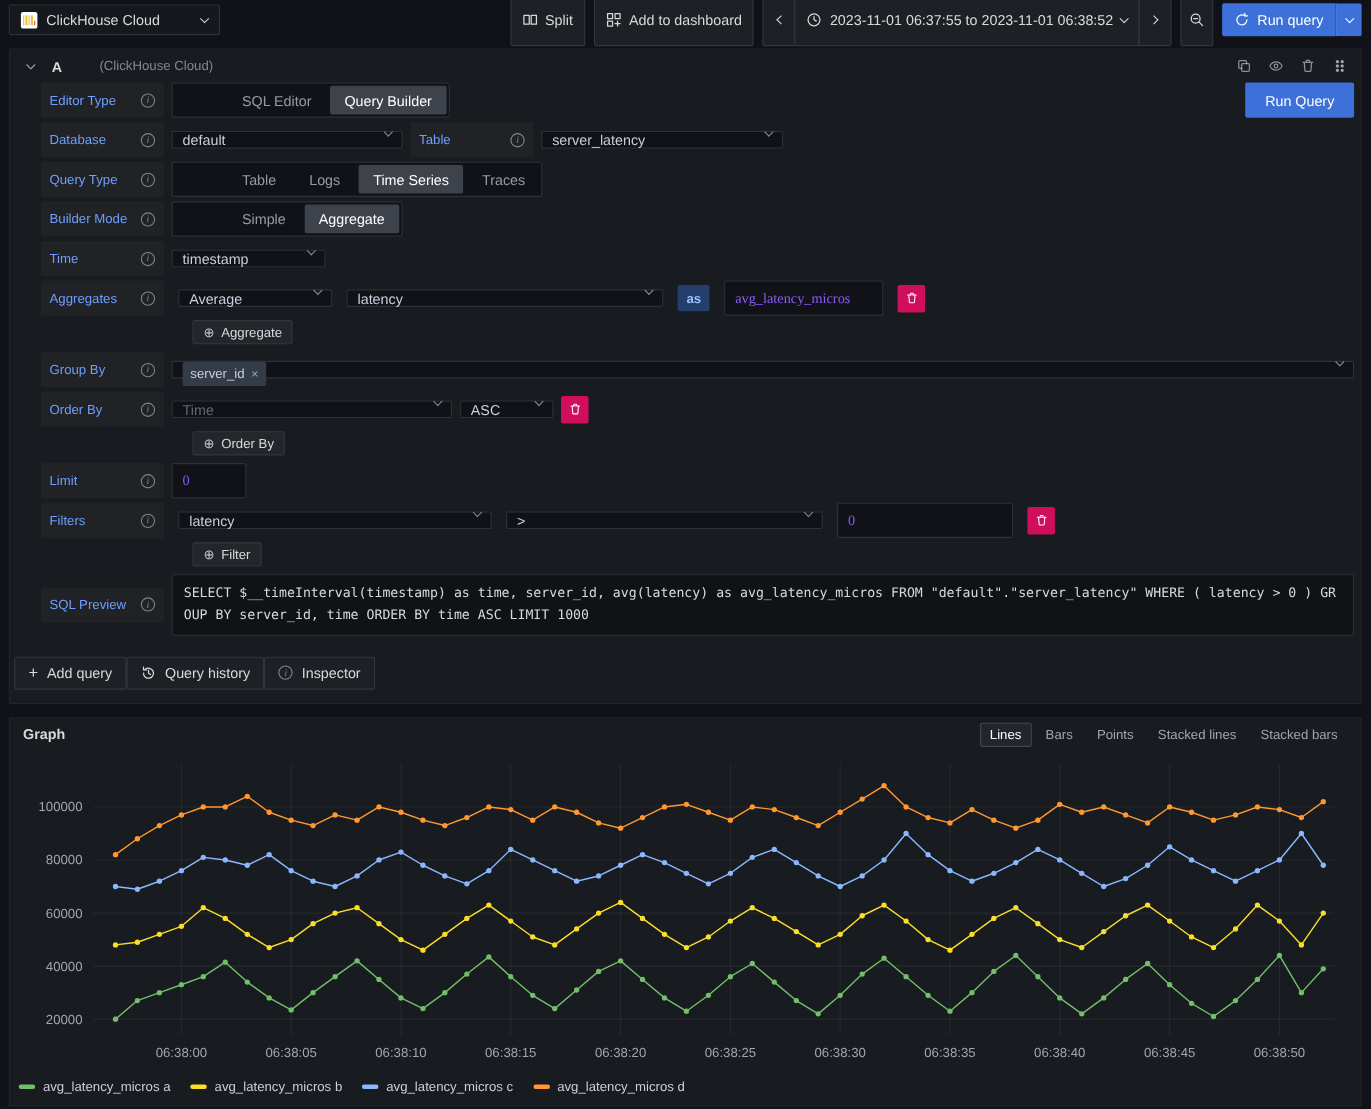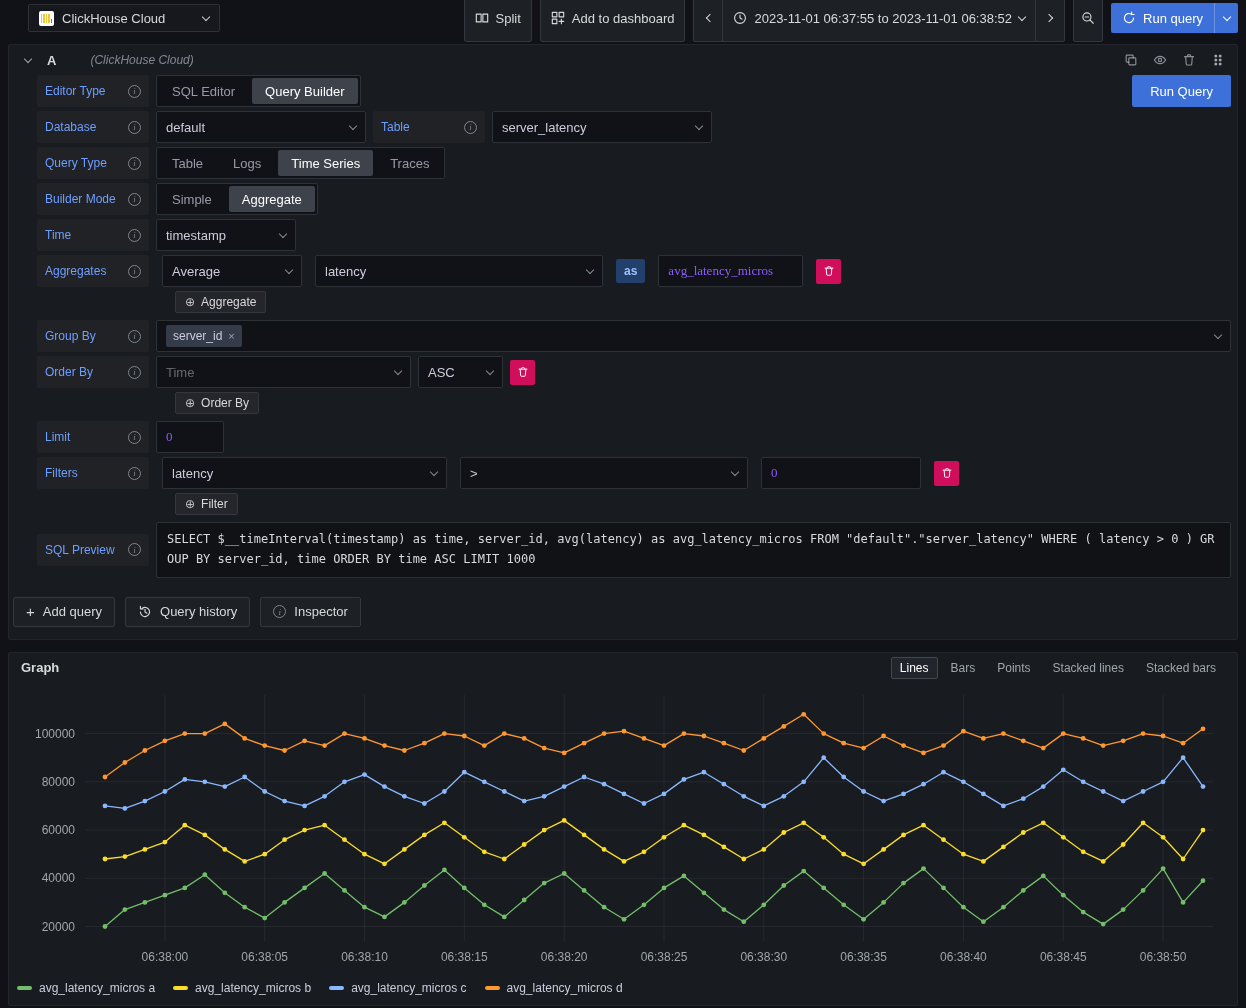--- a/index.html
+++ b/index.html
@@ -4,21 +4,21 @@
 <style>
   * { box-sizing: border-box; }
   html,body { margin:0; padding:0; }
   body {
     width:1246px; height:1008px; overflow:hidden;
     background:#111217; color:#ccccdc;
     font-family:"Liberation Sans","DejaVu Sans",sans-serif; font-size:13px;
   }
   
   .topbar{height:36px;display:flex;align-items:center;justify-content:space-between;padding:0 8px;background:#111217;}
-  .ds-picker{display:flex;align-items:center;gap:8px;height:28px;padding:0 10px;background:#16181d;border:1px solid #2c3235;border-radius:2px;min-width:192px;cursor:pointer;margin-left:20px;}
+  .ds-picker{display:flex;align-items:center;gap:8px;height:28px;padding:0 10px;background:#16181d;border:1px solid #2c3235;border-radius:2px;min-width:192px;cursor:pointer;}
   .ch-logo{width:15px;height:15px;background:#ffffff;border-radius:2px;display:flex;align-items:center;justify-content:center;gap:1px;flex:none;}
   .ch-bar{width:1.5px;height:9px;background:#f3c53a;}
   .ch-bar.red{height:4px;background:#e0455f;align-self:flex-end;margin-bottom:3px;}
   .ds-label{color:#d8d9da;font-weight:500;flex:1;}
   .tb-right{display:flex;align-items:center;gap:8px;}
   .tbtn{display:flex;align-items:center;gap:7px;height:48px;padding:0 10px;background:#1d2025;border:1px solid #34373e;border-radius:2px;color:#d8d9da;font-size:13px;font-weight:500;cursor:pointer;font-family:inherit;}
   .time-group{display:flex;}
   .time-group .tbtn{border-radius:0;margin-left:-1px;}
   .time-group .tbtn:first-child{border-radius:2px 0 0 2px;margin-left:0;}
   .time-group .tbtn:last-child{border-radius:0 2px 2px 0;}
@@ -34,49 +34,49 @@
   .ic{width:14px;height:14px;fill:none;stroke:currentColor;stroke-width:1.3;stroke-linecap:round;stroke-linejoin:round;flex:none;}
   .info{width:13px;height:13px;border:1px solid currentColor;border-radius:50%;position:relative;flex:none;color:#7e858f;}
   .info::after{content:"i";position:absolute;top:50%;left:50%;transform:translate(-50%,-54%);font-size:9px;font-style:italic;font-family:"Liberation Serif",serif;}
   
   .panel{background:#181b1f;border:1px solid #22252b;border-radius:2px;}
   .panel.editor{margin:8px 8px 0;}
   .panel.graphp{margin:12px 8px 8px;}
   
   .ed-head{display:flex;align-items:center;height:30px;padding:0 12px 0 16px;gap:12px;color:#9fa6ad;}
   .ed-ref{color:#d8d9da;font-weight:600;margin-left:4px;}
-  .ed-hint{font-style:italic;font-size:12px;color:rgba(204,204,220,.6);margin-left:22px;}
+  .ed-hint{font-size:12px;color:rgba(204,204,220,.6);margin-left:22px;}
   .ed-actions{margin-left:auto;display:flex;align-items:center;gap:15px;color:rgba(204,204,220,.65);}
   .ed-actions svg{cursor:pointer;}
   .row{display:flex;align-items:center;gap:7px;margin:0 6px 4px 28px;}
   .row.agg,.row.filters{gap:13px;}
   .row.sub{margin-left:166px;margin-bottom:7px;}
   .flabel{width:112px;height:32px;background:#202226;border-radius:2px;display:flex;align-items:center;justify-content:space-between;padding:0 8px;color:#6e9fff;font-size:12px;font-weight:500;flex:none;}
-  .seg{display:flex;align-items:stretch;height:32px;background:#111217;border:1px solid #2c3235;border-radius:2px;}
+  .seg{display:flex;align-items:stretch;height:32px;background:#111217;border:1px solid #2c3235;border-radius:2px;padding-left:48px;}
   .seg .opt{display:flex;align-items:center;padding:0 13px;margin:2px;color:rgba(204,204,220,.72);font-size:13px;border-radius:2px;cursor:pointer;white-space:nowrap;}
   .seg .opt.sel{background:#3d424b;color:#fff;font-weight:500;}
-  .select{display:flex;align-items:center;justify-content:space-between;gap:8px;height:32px;background:#111217;border:1px solid #2c3235;border-radius:2px;padding:0 9px;color:#ccccdc;cursor:pointer;}
+  .select{display:flex;justify-content:space-between;gap:8px;height:16px;background:#111217;border:1px solid #2c3235;border-radius:2px;padding:0 9px;color:#ccccdc;cursor:pointer;}
   .select .chev{color:#848b98;}
   .placeholder{color:rgba(204,204,220,.45);}
   .w68{width:68px;flex:none;} .w85{width:85px;flex:none;} .w140{width:140px;flex:none;}
   .w145{width:145px;flex:none;} .w160{width:160px;flex:none;} .w210{width:210px;flex:none;}
   .w220{width:220px;flex:none;} .w255{width:255px;flex:none;} .w285{width:285px;flex:none;}
   .w288{width:288px;flex:none;} .flex1{flex:1;}
   input.tin{height:32px;background:#111217;border:1px solid #2c3235;border-radius:2px;padding:0 9px;color:#8b5cf6;font-size:13px;font-family:Liberation Serif, serif;outline:none;}
   .as-chip{height:24px;padding:0 8px;background:#22406b;color:#9ec1ff;border-radius:2px;font-size:12px;font-weight:600;display:flex;align-items:center;flex:none;}
   .del-btn{width:25px;height:25px;background:#d10e5c;border:none;border-radius:2px;color:#fff;display:flex;align-items:center;justify-content:center;cursor:pointer;flex:none;}
   .del-btn .ic{width:12px;height:12px;}
   .add-btn{height:22px;display:flex;align-items:center;gap:6px;padding:0 9px;background:#24262b;border:1px solid #34373e;border-radius:2px;color:#d8d9da;font-size:12px;font-weight:500;cursor:pointer;font-family:inherit;}
   .plusc::before{content:"\2295";font-size:12px;color:#c0c3c9;}
   .btn-primary{margin-left:auto;height:32px;padding:0 18px;background:#3d71d9;border:none;border-radius:2px;color:#fff;font-size:13px;font-weight:500;cursor:pointer;font-family:inherit;}
   .tag{display:flex;align-items:center;gap:6px;height:22px;padding:0 7px;background:#343b49;border-radius:2px;font-size:12px;color:#ccccdc;}
   .tag-x::before{content:"\00d7";font-size:11px;color:#9fa6ad;}
   .row.sqlrow{align-items:center;margin-bottom:5px;}
   .sqlbox{flex:1;background:#101216;border:1px solid #2c3235;border-radius:2px;padding:7px 10px;font-family:"DejaVu Sans Mono","Liberation Mono",monospace;font-size:12px;line-height:1.65;color:#d8d9da;word-break:break-all;}
-  .ed-footer{display:flex;gap:10px;padding:14px 6px 12px 4px;}
+  .ed-footer{display:flex;padding:14px 6px 12px 4px;}
   .foot-btn{height:30px;display:flex;align-items:center;gap:8px;padding:0 12px;background:#1d2025;border:1px solid #34373e;border-radius:2px;color:#d8d9da;font-size:13px;font-weight:500;cursor:pointer;font-family:inherit;}
   .plus::before{content:"+";font-size:15px;line-height:1;color:#d8d9da;}
   
   .gp-head{display:flex;align-items:center;justify-content:space-between;height:30px;padding:0 12px;}
   .gp-title{font-size:13px;font-weight:600;color:#d8d9da;}
   .modes{display:flex;align-items:center;gap:4px;font-size:12px;color:#9fa6ad;}
   .mode{padding:3px 8px;border:1px solid transparent;border-radius:2px;cursor:pointer;}
   .mode.sel{background:#22252b;border-color:#44474e;color:#fff;}
   .chart-wrap{padding:0 12px;}
   svg.chart{display:block;}

